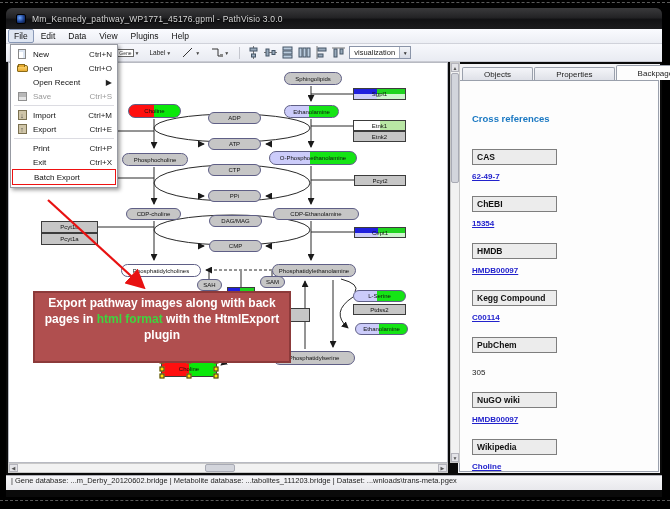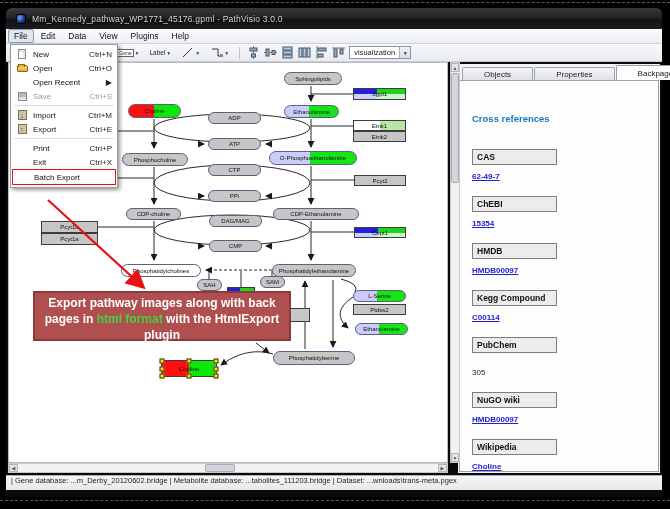--- a/index.html
+++ b/index.html
@@ -111,21 +111,21 @@
     border:1px solid #8a6a18; border-radius:1px 2px 1px 1px; position:relative; }
   .ic-open::before { content:""; position:absolute; left:0; top:-2px; width:5px; height:2px;
     background:#e8ac30; border:1px solid #8a6a18; border-bottom:none; }
   .ic-save { width:9px; height:9px; background:#7c86a0; border:1px solid #44506a;
     box-shadow:inset 0 -3px 0 #cdd4e4; }
   .ic-save.gray { background:#b8b8b8; border-color:#909090; box-shadow:inset 0 -3px 0 #e4e4e4; }
   .ic-port { width:9px; height:10px; background:#cfc5a8; border:1px solid #7a7050;
     font-size:7px; color:#333; display:flex; align-items:center; justify-content:center; font-weight:bold; }
 
   
-  #callout { position:absolute; left:33px; top:291px; width:258px; height:50px; z-index:45;
+  #callout { position:absolute; left:33px; top:291px; width:258px; height:72px; z-index:45;
     background:#b04f4f; border:2px solid #8c3a3a; color:#fff; font-size:12px; font-weight:bold;
     text-align:center; line-height:1.32; padding:3px 5px; }
   #callout .hl { color:#3fd43f; }
 
   #annotation-arrow { position:absolute; left:0; top:0; z-index:50; pointer-events:none; }
 </style>
 </head>
 <body>
 
 <div class="edge-dash" style="left:0;top:2px;width:670px;"></div>

